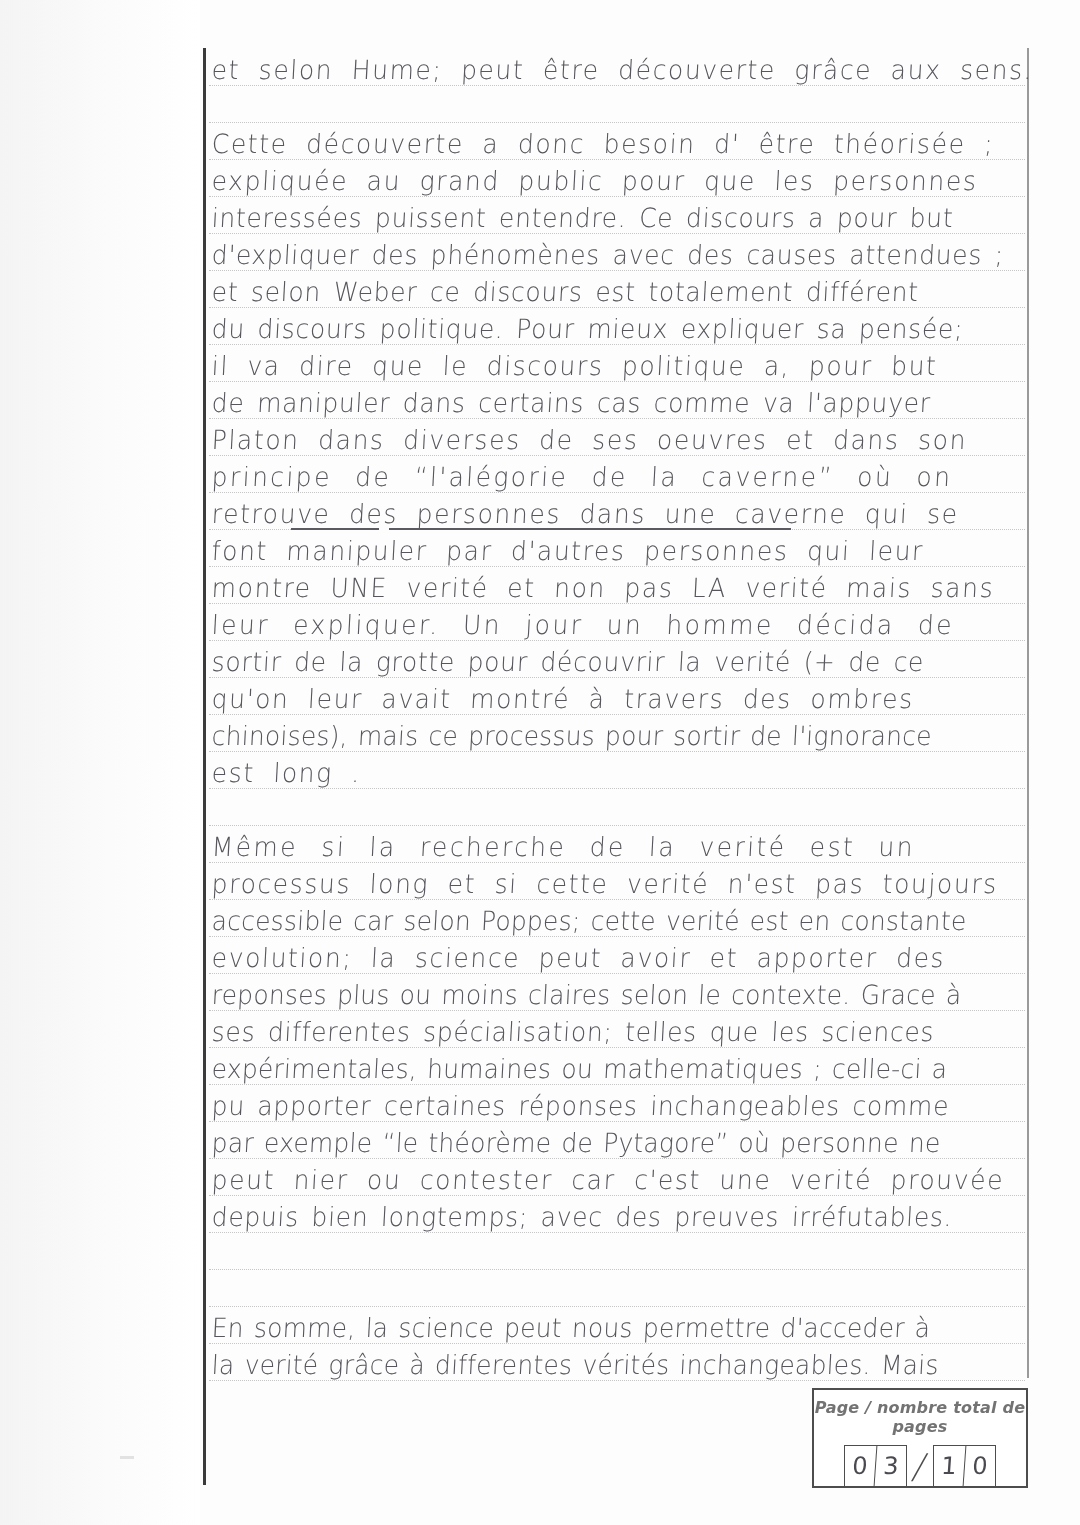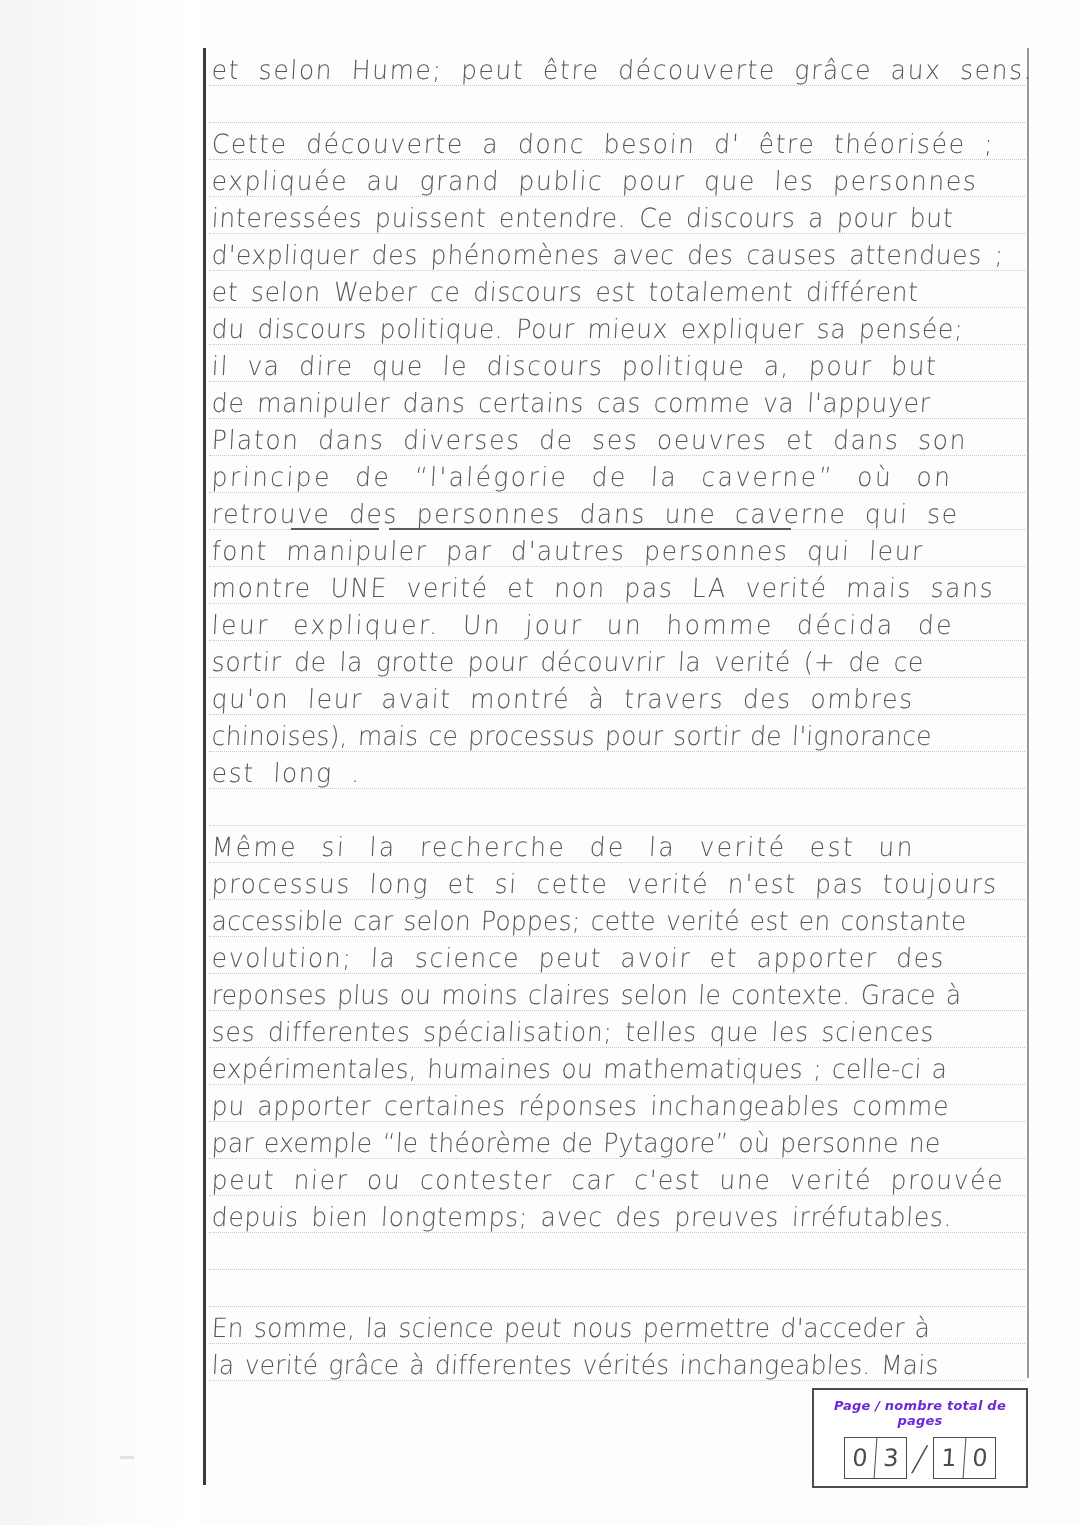--- a/index.html
+++ b/index.html
@@ -124,22 +124,22 @@
     border: 2px solid #4d4d4d;
     background: #ffffff;
     box-sizing: border-box;
     padding-top: 8px;
   }
   #page-number-caption {
     text-align: center;
     font-family: "DejaVu Sans", sans-serif;
     font-style: italic;
     font-weight: bold;
-    font-size: 13px;
-    color: #6d28d9;
+    font-size: 16px;
+    color: #737373;
     letter-spacing: 0.2px;
   }
   #page-number-fields {
     display: flex;
     align-items: center;
     justify-content: center;
     margin-top: 9px;
   }
   .digit-group {
     display: flex;

